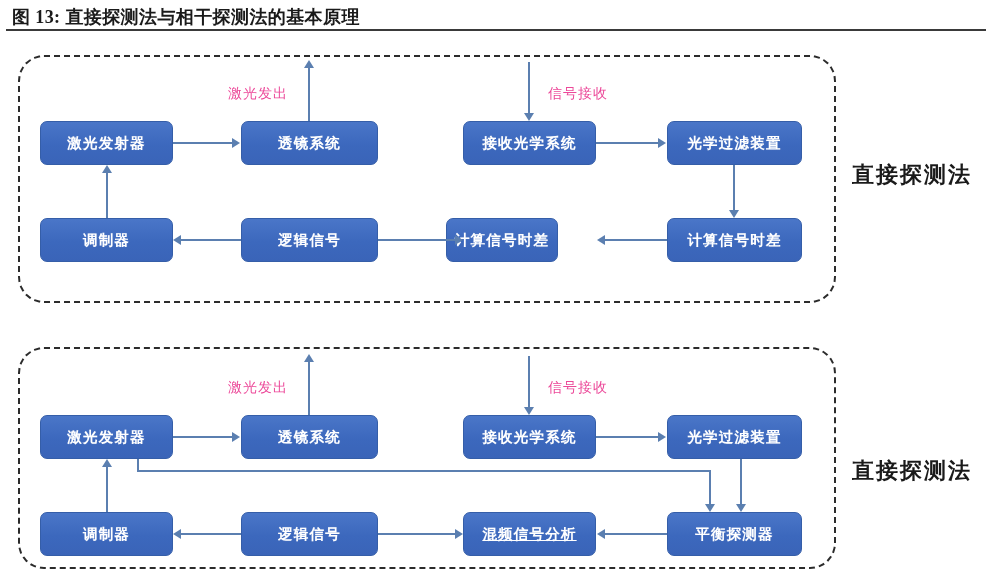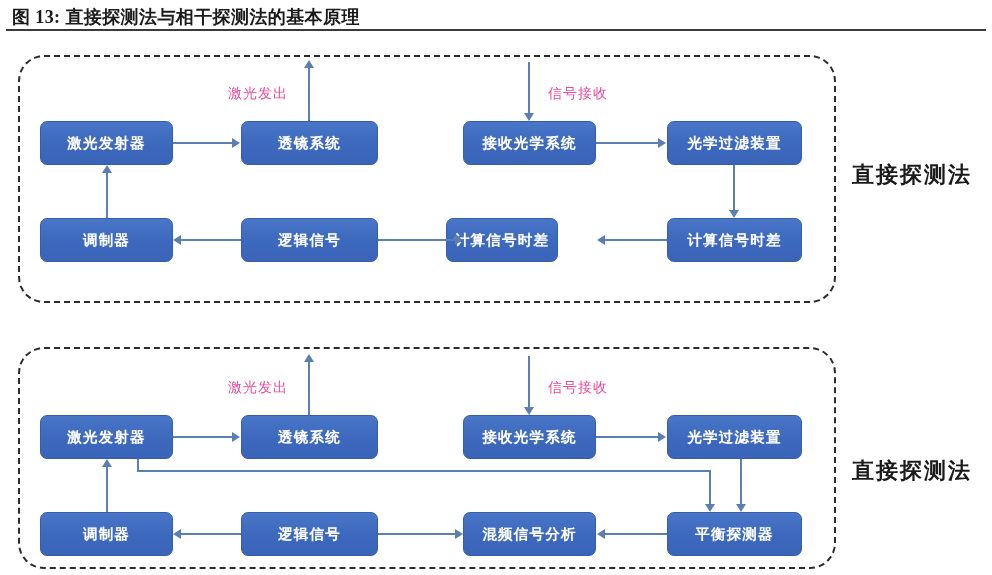--- a/index.html
+++ b/index.html
@@ -192,21 +192,21 @@
   <div class="node" style="left:241px; top:415px; width:137px;">透镜系统</div>
 
   <div class="node" style="left:463px; top:415px; width:133px;">接收光学系统</div>
 
   <div class="node" style="left:667px; top:415px; width:135px;">光学过滤装置</div>
 
   <div class="node" style="left:40px; top:512px; width:133px;">调制器</div>
 
   <div class="node" style="left:241px; top:512px; width:137px;">逻辑信号</div>
 
-  <div class="node" style="left:463px; top:512px; width:133px;">混频信号分析</div>
+  <div class="node" style="left:463px; top:512px; width:133px;text-decoration:underline;">混频信号分析</div>
 
   <div class="node" style="left:667px; top:512px; width:135px;">平衡探测器</div>
 
   <div class="edge-label" style="left:228px; top:379px;">激光发出</div>
 
   <div class="edge-label" style="left:548px; top:379px;">信号接收</div>
 
   <div class="conn h" style="left:173px; top:436px; width:59px;"></div>
   <div class="arrowhead right" style="left:232px; top:432px;"></div>
 

